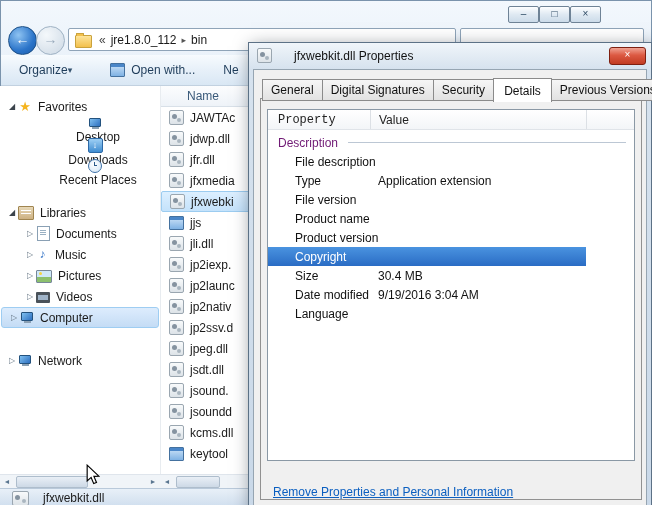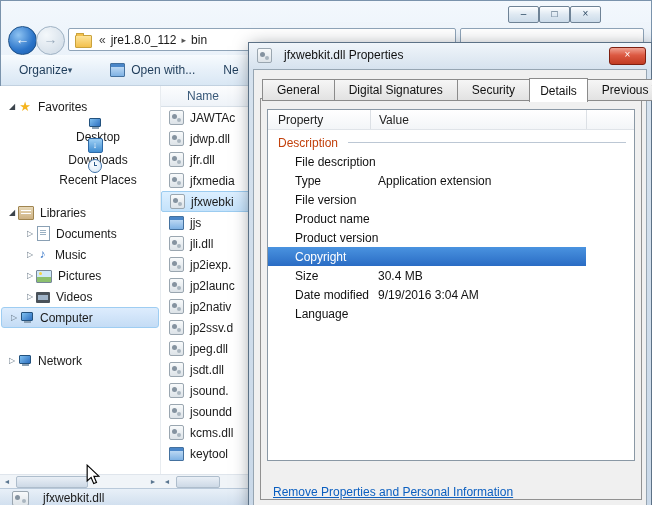--- a/index.html
+++ b/index.html
@@ -89,37 +89,37 @@
   .ic-dll{width:13px;height:13px;background:linear-gradient(#f8fafb,#dde3e8);border:1px solid #9aa6b0;border-radius:2px;}
   .ic-dll::before{content:"";position:absolute;left:2px;top:3px;width:5px;height:5px;border-radius:50%;background:#8593a0;}
   .ic-dll::after{content:"";position:absolute;right:2px;bottom:2px;width:4px;height:4px;border-radius:50%;background:#aab6c0;}
   .ic-dll.big{width:15px;height:13px;}
   .ic-app{width:13px;height:12px;background:linear-gradient(#cfe4f8,#7fb2e4);border:1px solid #44719f;border-radius:1px;}
   .ic-app::before{content:"";position:absolute;left:0;top:0;right:0;height:3px;background:#4a86c8;}
   
   .dialog{position:absolute;left:248px;top:42px;width:404px;height:478px;z-index:10;
     background:linear-gradient(#f0f5fa,#d6e2ee 26px,#c9d8e8 100%);
     border:1px solid #5c7186;box-shadow:3px 4px 16px rgba(20,30,40,.5);box-sizing:border-box;}
-  .dlg-title{position:absolute;left:8px;top:5px;display:flex;gap:6px;color:#111;}
+  .dlg-title{position:absolute;left:8px;top:5px;display:flex;align-items:center;gap:16px;color:#111;}
   .dlg-close{position:absolute;right:5px;top:4px;width:35px;height:16px;border:1px solid #7e1f10;border-radius:3px;
     background:linear-gradient(#f0a292,#dc5942 45%,#c13b22);color:#fff;font-size:10px;line-height:14px;text-align:center;z-index:3;}
   .dlg-body{position:absolute;left:4px;right:4px;top:26px;height:470px;background:#f0f0f0;border:1px solid #96a5b2;box-sizing:border-box;}
   .tabs{position:absolute;left:8px;top:8px;display:flex;align-items:flex-end;z-index:3;}
-  .tab{background:linear-gradient(#f6f6f6,#e2e2e2);border:1px solid #8b8b8b;padding:3px 14px;color:#111;white-space:nowrap;}
+  .tab{background:linear-gradient(#f6f6f6,#e2e2e2);border:1px solid #8b8b8b;padding:3px 8px;color:#111;white-space:nowrap;}
   .tab + .tab{margin-left:-1px;}
   .tab.active{background:#fff;padding:5px 10px 4px;margin-bottom:-1px;border-bottom:none;position:relative;z-index:4;}
   .tabpage{position:absolute;left:6px;top:28px;width:382px;height:402px;background:#f0f0f0;border:1px solid #919191;z-index:2;box-sizing:border-box;}
   .lv{position:absolute;left:6px;top:10px;right:6px;height:352px;background:#fff;border:1px solid #8a98a5;box-sizing:border-box;overflow:hidden;}
   .lvh{height:19px;display:flex;background:linear-gradient(#ffffff,#f3f5f8);border-bottom:1px solid #e0e4e9;color:#222;}
   .lvh-cell{display:flex;align-items:center;padding-left:10px;box-sizing:border-box;}
-  .lvh-prop{width:102px;} .lvh-val{width:215px;padding-left:8px;}
+  .lvh-prop{width:102px;font-family:Liberation Mono, monospace;} .lvh-val{width:215px;padding-left:8px;}
   .lvh-sep{width:1px;background:#dce0e5;}
   .lvrows{padding-top:3px;}
   .grow{height:19px;display:flex;align-items:center;padding-left:10px;}
-  .grp-label{color:#c2410c;white-space:nowrap;text-align:right;}
+  .grp-label{color:#701a75;white-space:nowrap;text-align:right;}
   .grp-line{flex:1;height:1px;background:#bcc7d4;margin:0 8px 0 10px;}
   .prow{height:19px;display:flex;align-items:center;}
   .pcell{width:102px;padding-left:27px;box-sizing:border-box;color:#111;white-space:nowrap;}
   .vcell{padding-left:8px;color:#111;white-space:nowrap;}
   .prow.psel{width:318px;background:linear-gradient(#4a93e0,#2a6cc4);}
   .prow.psel .pcell,.prow.psel .vcell{color:#fff;}
   .dlg-link{position:absolute;left:12px;bottom:0;color:#0b5fc0;text-decoration:underline;cursor:pointer;white-space:nowrap;}
   
   .cursor{position:absolute;left:86px;top:464px;z-index:30;}
 </style>

